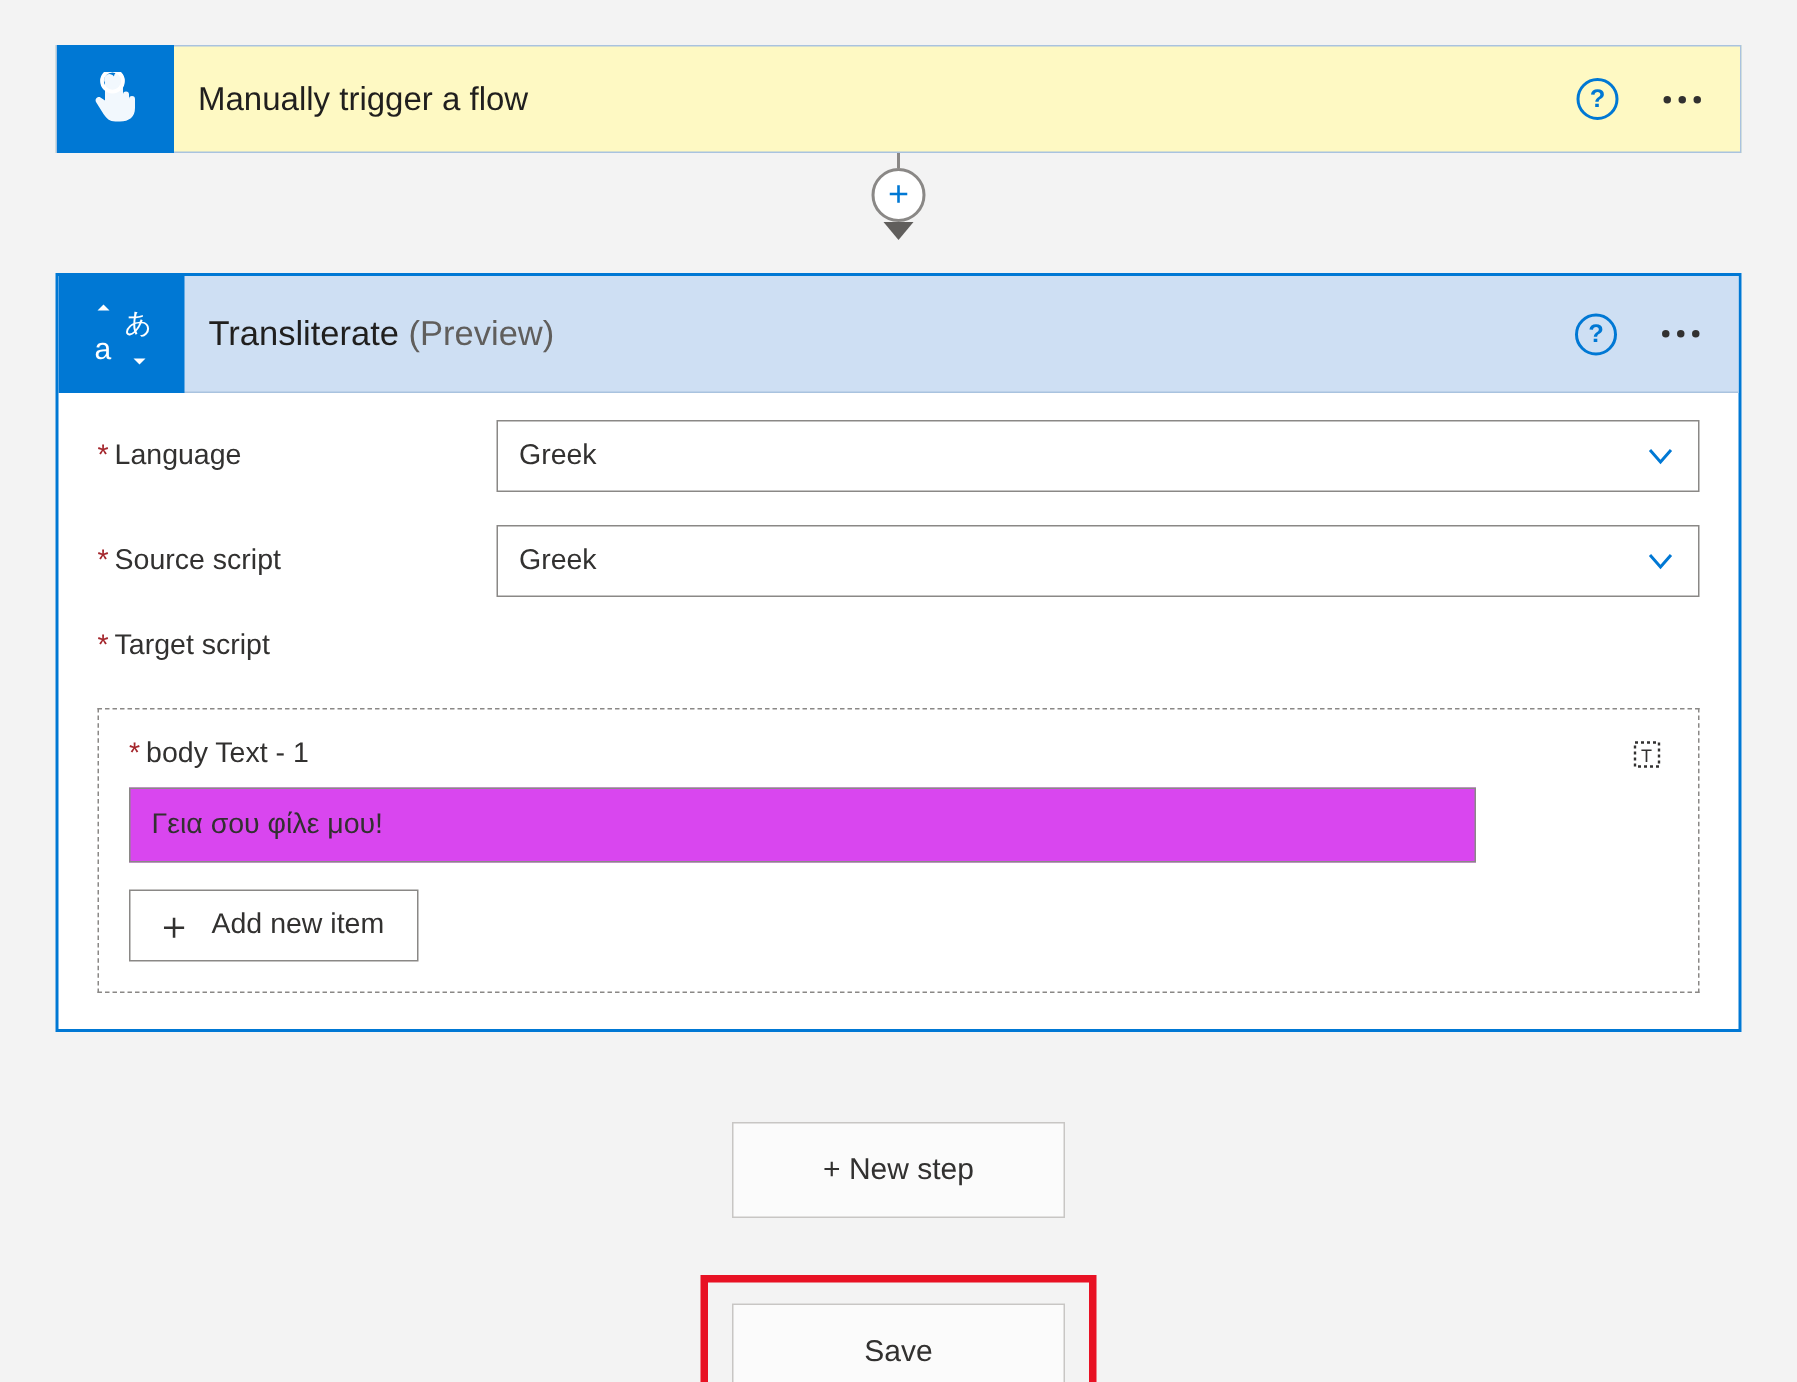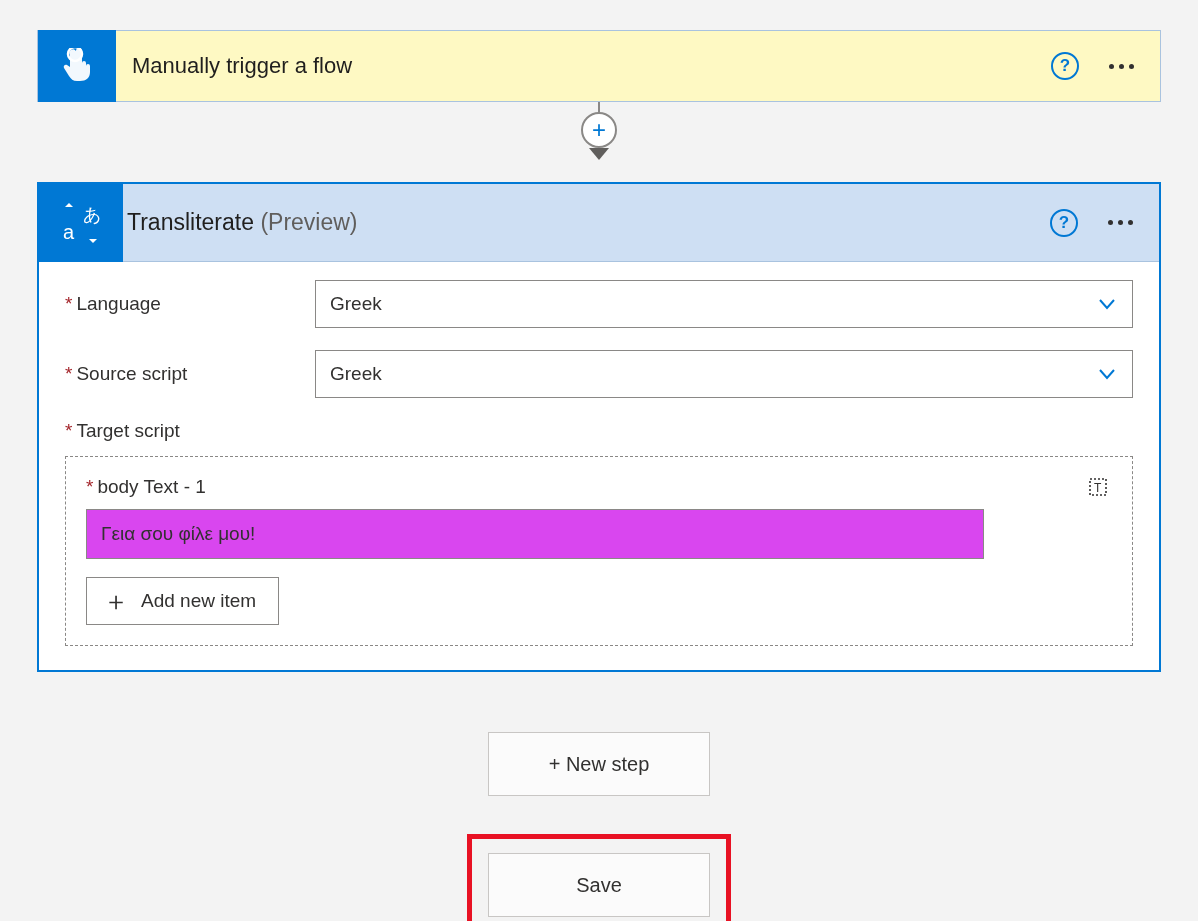--- a/index.html
+++ b/index.html
@@ -132,35 +132,36 @@
     height: 78px;
     background: #0078d4;
     display: flex;
     align-items: center;
     justify-content: center;
     flex-shrink: 0;
   }
   .action-title {
     font-size: 23px;
     color: #201f1e;
-    padding-left: 4px;
+    padding-left: 16px;
     flex: 1;
   }
   .action-title .preview {
     color: #605e5c;
   }
 
   .action-body {
     padding: 18px 26px 24px 26px;
   }
 
   .form-row {
     display: flex;
     align-items: center;
     margin-bottom: 22px;
+    gap: 16px;
   }
   .form-label {
     width: 250px;
     font-size: 19px;
     color: #323130;
   }
   .required-star {
     color: #a4262c;
     margin-right: 4px;
   }
@@ -342,21 +343,21 @@
         <div class="select-field">
           <span>Greek</span>
           <span class="chevron">
             <svg width="22" height="22" viewBox="0 0 22 22">
                 <polyline points="4,7 11,15 18,7"></polyline>
               </svg>
           </span>
         </div>
       </div>
 
-      <div class="form-row" style="margin-bottom:14px">
+      <div class="form-row" style="margin-bottom:30px">
         <div class="form-label">
           <span class="required-star">*</span><span>Target script</span>
         </div>
       </div>
 
       <div class="item-box">
         <div class="item-header">
           <div class="item-label">
             <span class="required-star">*</span><span>body Text - 1</span>
           </div>

